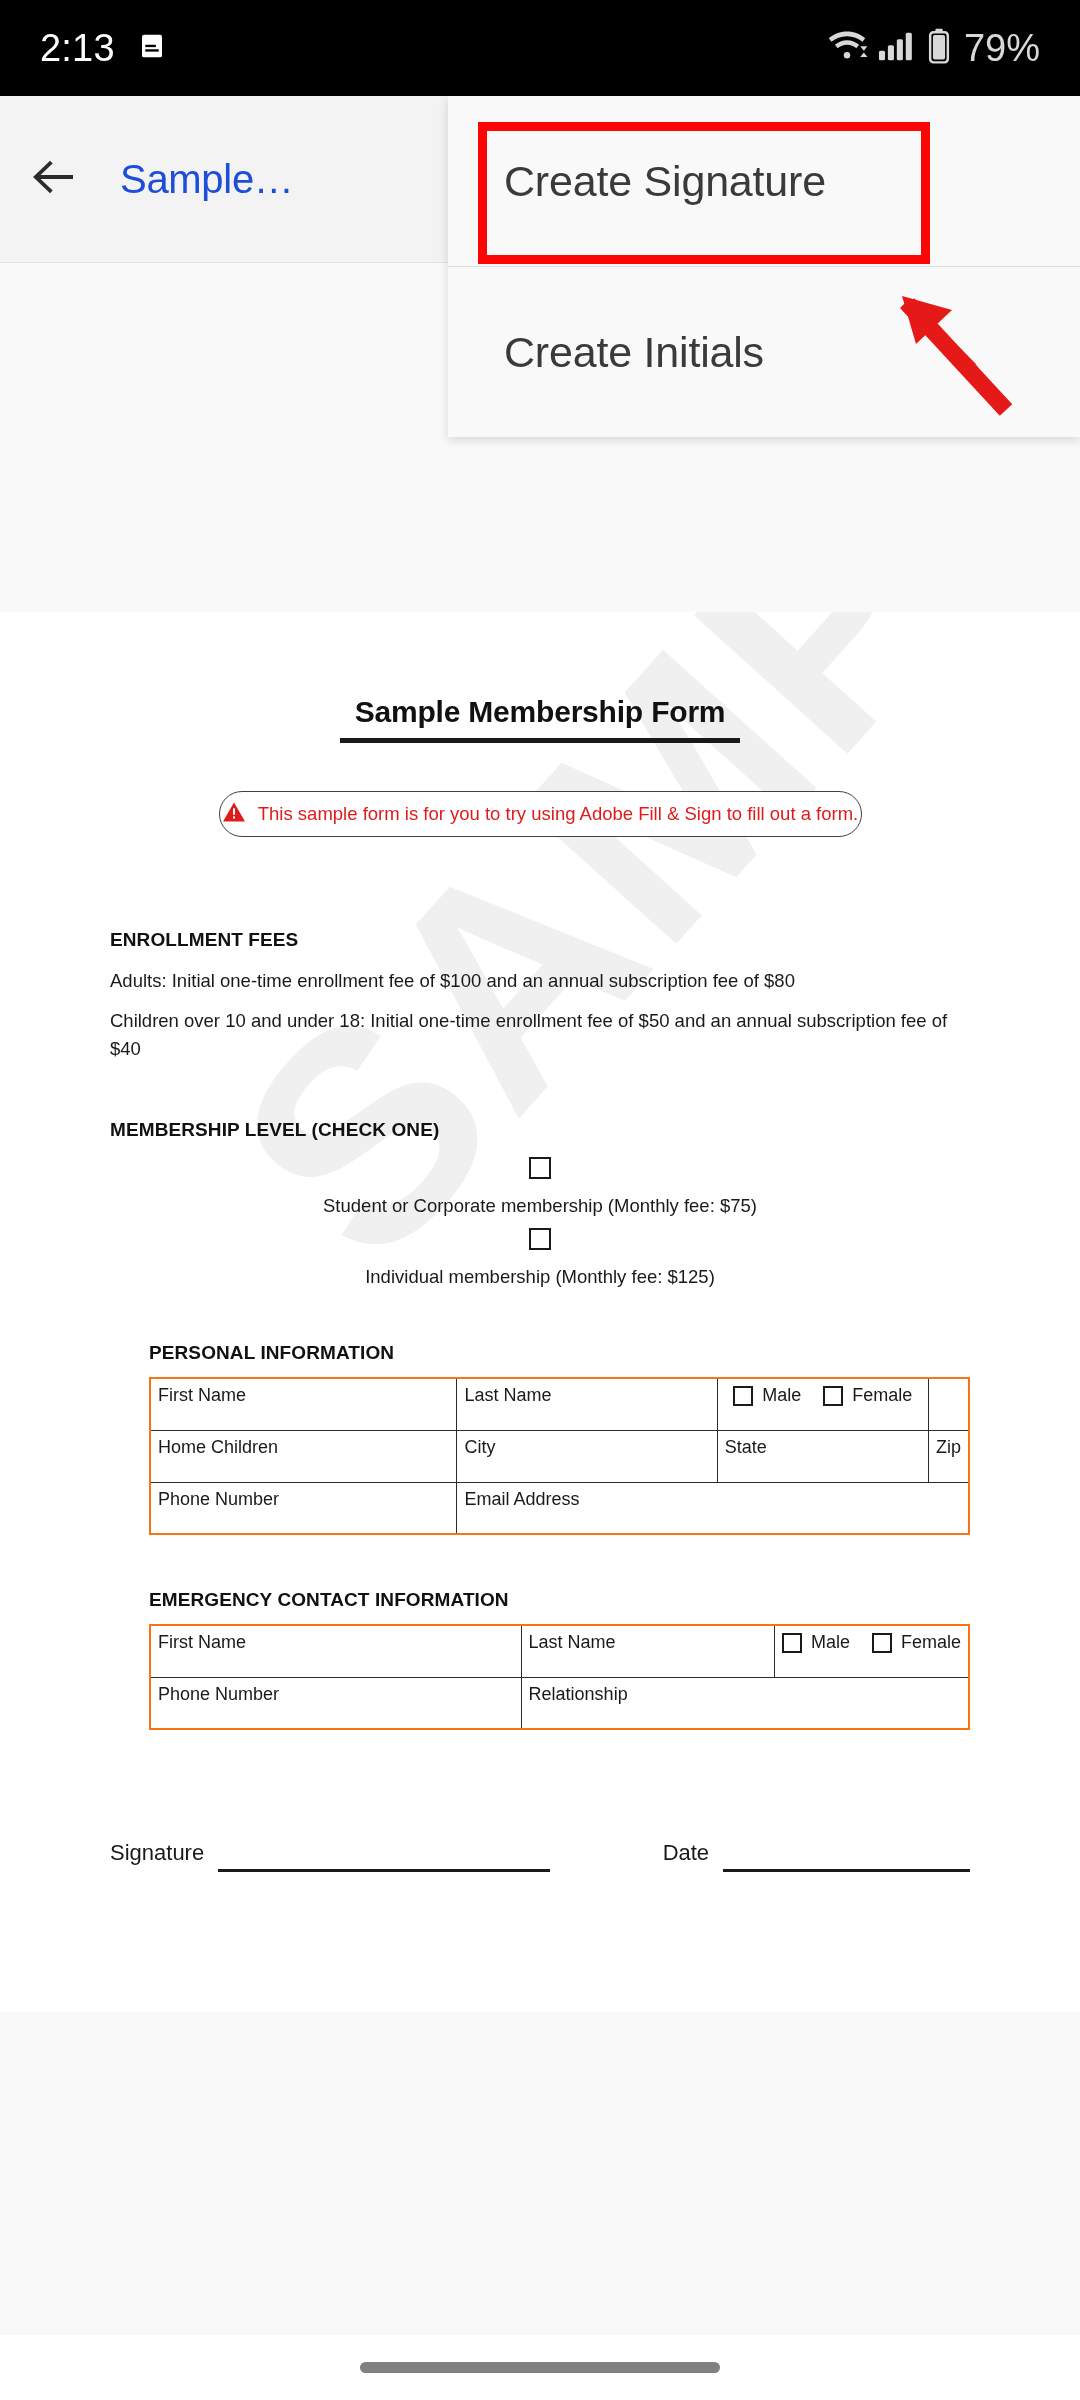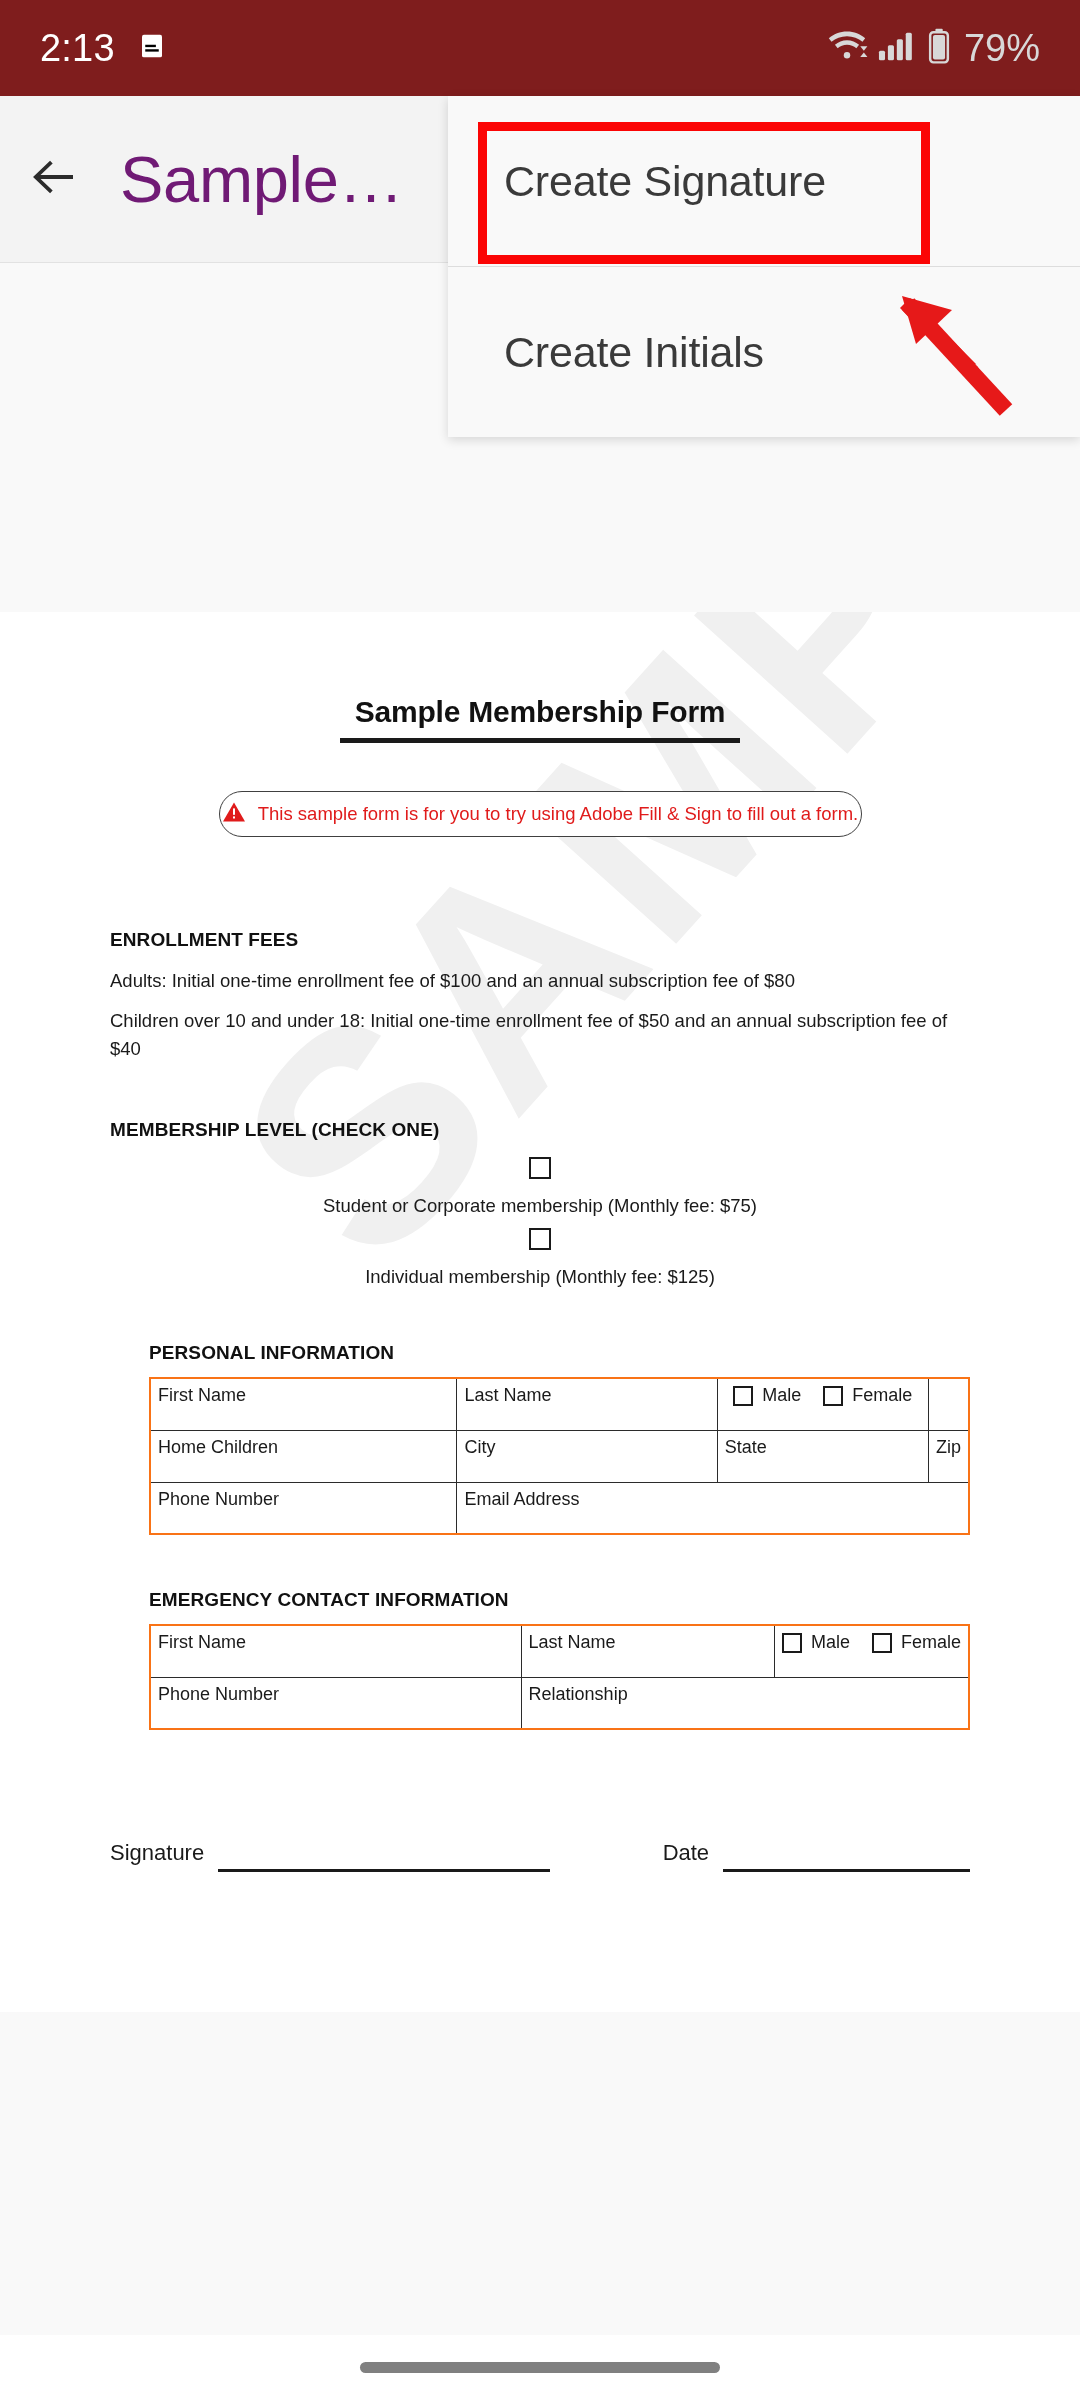--- a/index.html
+++ b/index.html
@@ -7,39 +7,39 @@
     width: 1080px; height: 2400px;
     background: #ffffff;
     font-family: "Liberation Sans", sans-serif;
     overflow: hidden;
   }
   #screen { position: relative; width: 1080px; height: 2400px; background: #fafafa; overflow: hidden; }
 
   
   .statusbar {
     position: absolute; left: 0; top: 0; width: 1080px; height: 96px;
-    background: #7f1d1d; color: #e8e8e8;
+    background: #000000; color: #e8e8e8;
     display: flex; justify-content: space-between;
     padding: 0 40px;
   }
   .sb-left { display: flex; align-items: center; gap: 22px; }
   .sb-time { font-size: 38px; font-weight: 400; letter-spacing: 0.2px; color: #ffffff; }
   .sb-right { display: flex; align-items: center; gap: 10px; }
   .sb-batt-text { font-size: 38px; color: #d8d8d8; margin-left: 2px; }
 
   
   .toolbar {
     position: absolute; left: 0; top: 96px; width: 1080px; height: 167px;
     background: #f3f3f3;
     display: flex; align-items: center;
     border-bottom: 1px solid #e2e2e2;
   }
   .tb-back { width: 110px; display: flex; align-items: center; justify-content: center; cursor: pointer; }
   .tb-title {
-    font-size: 65px; color: #701a75; font-weight: 400;
+    font-size: 40px; color: #1d4ed8; font-weight: 400;
     margin-left: 10px; white-space: nowrap; letter-spacing: -0.3px;
   }
 
   
   .viewer {
     position: absolute; left: 0; top: 263px; width: 1080px; height: 2072px;
     background: #f9f9f9;
   }
 
   

